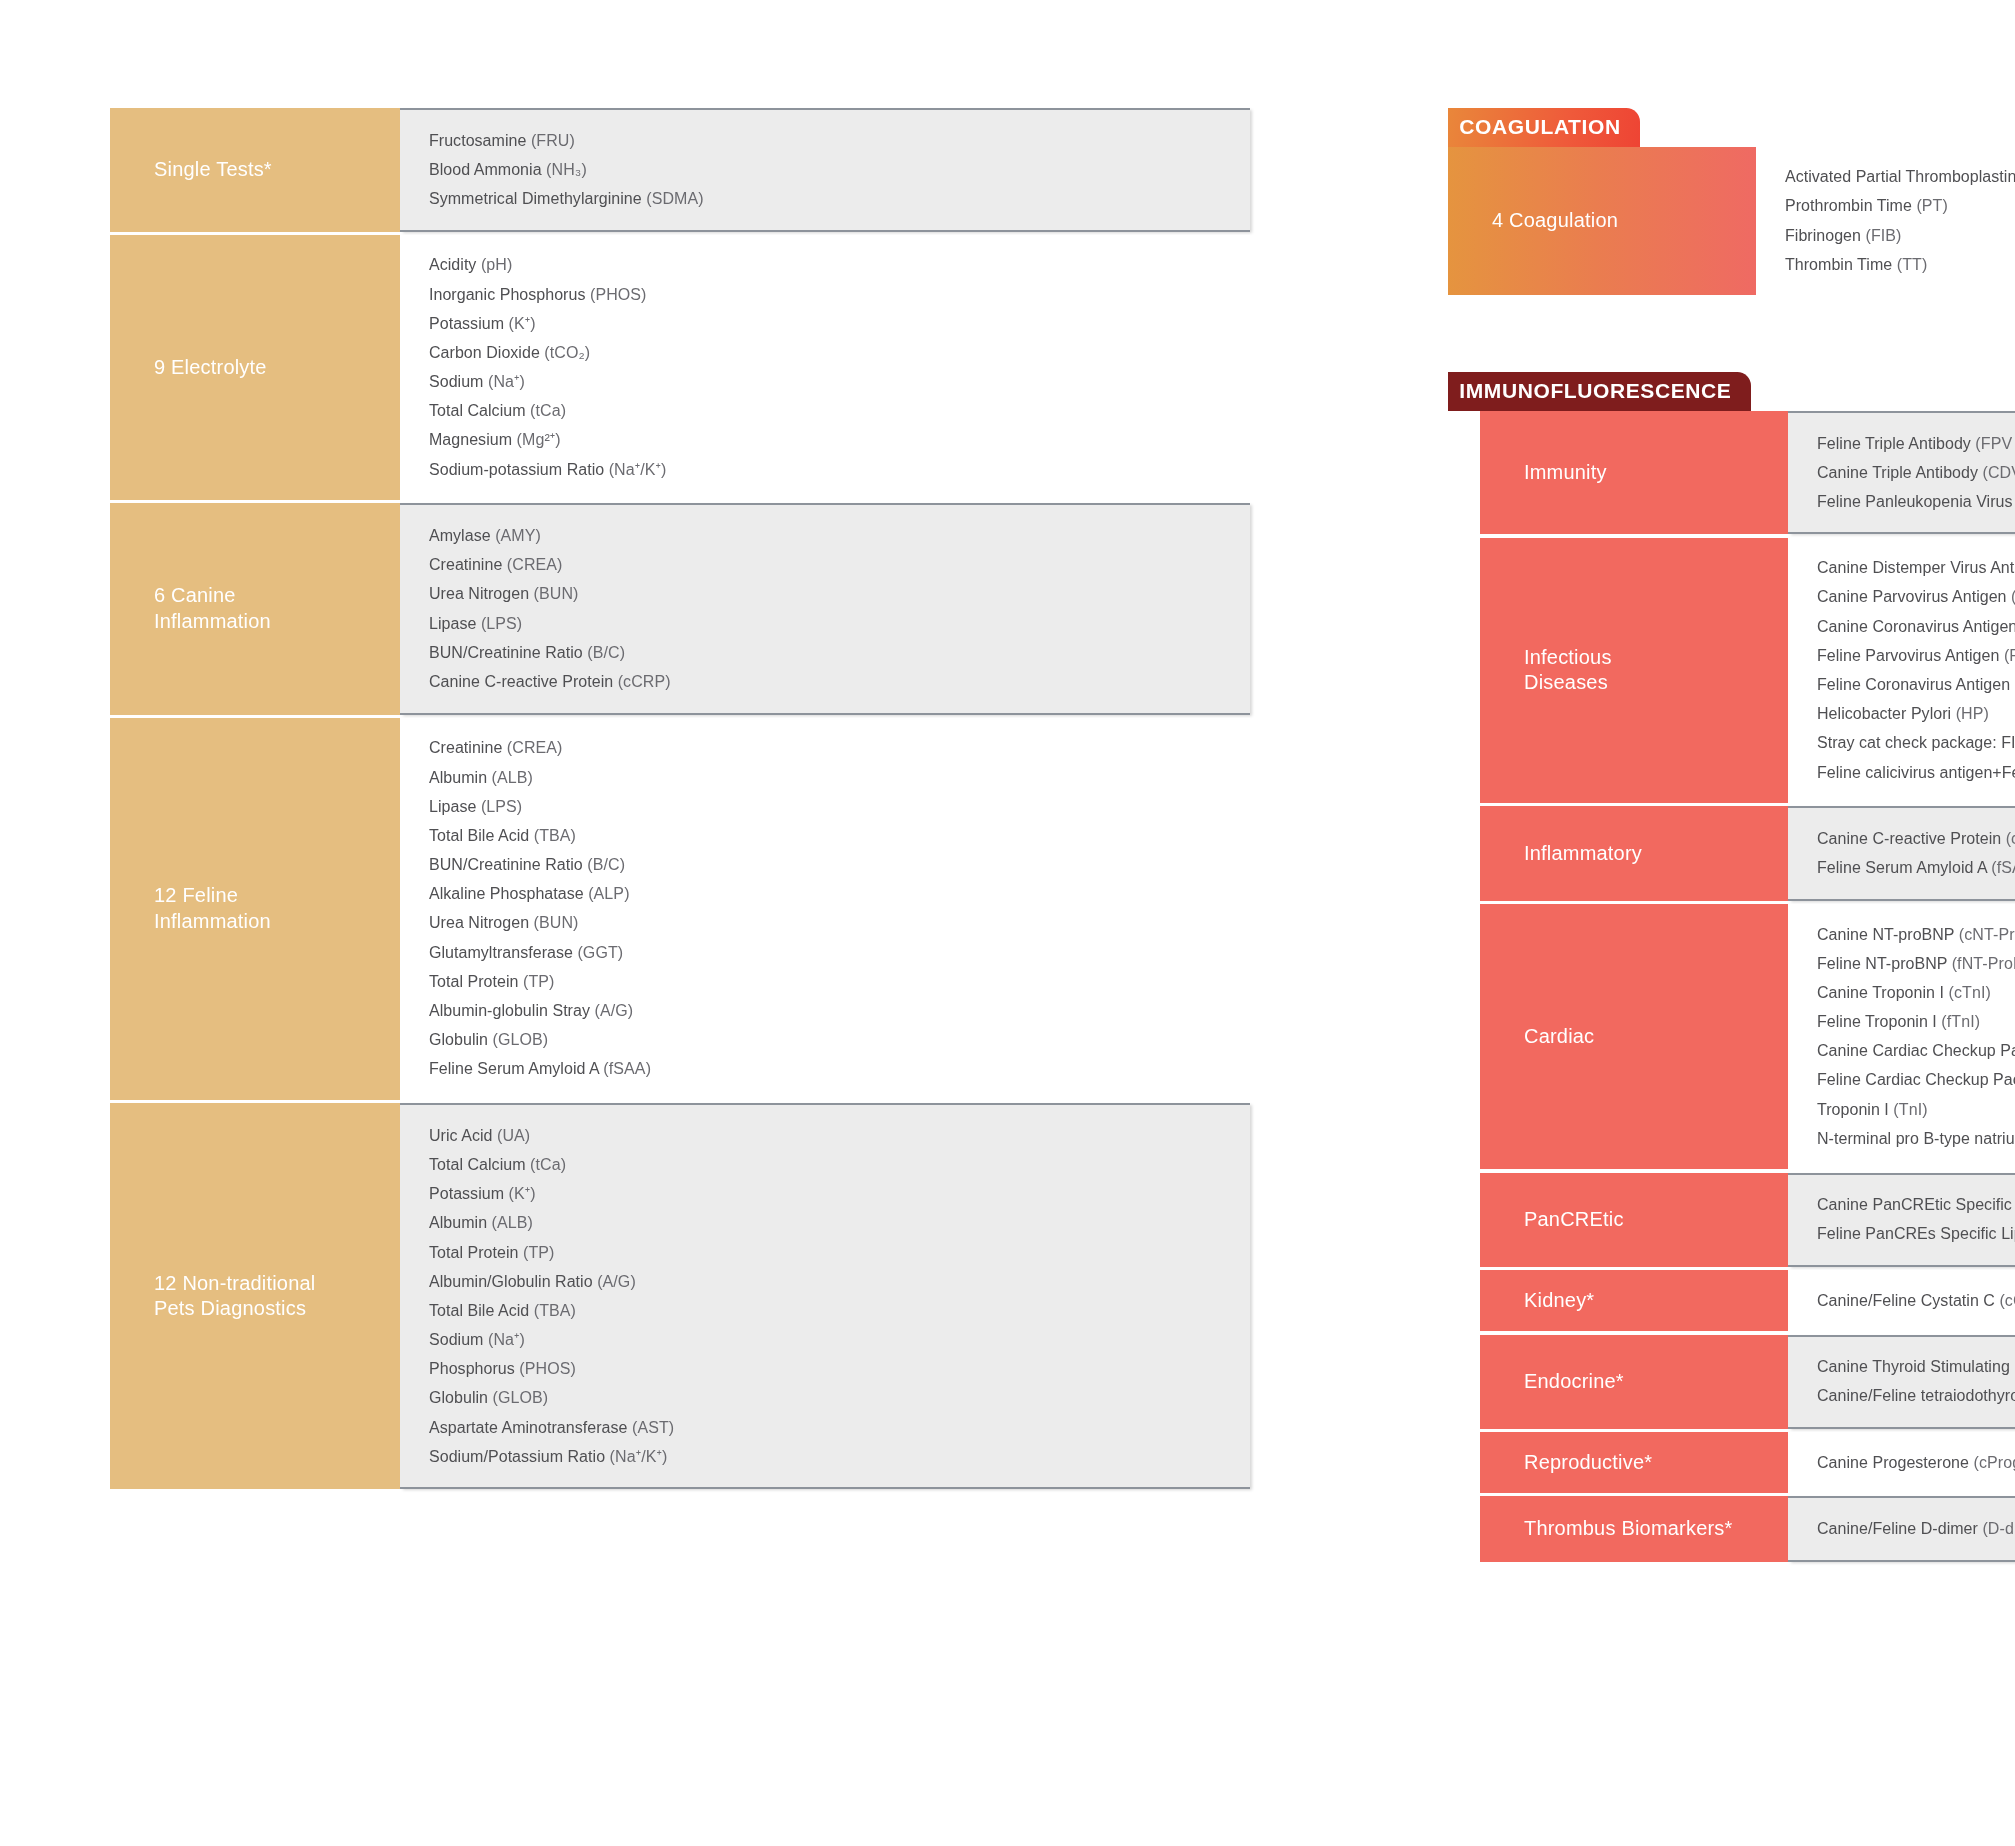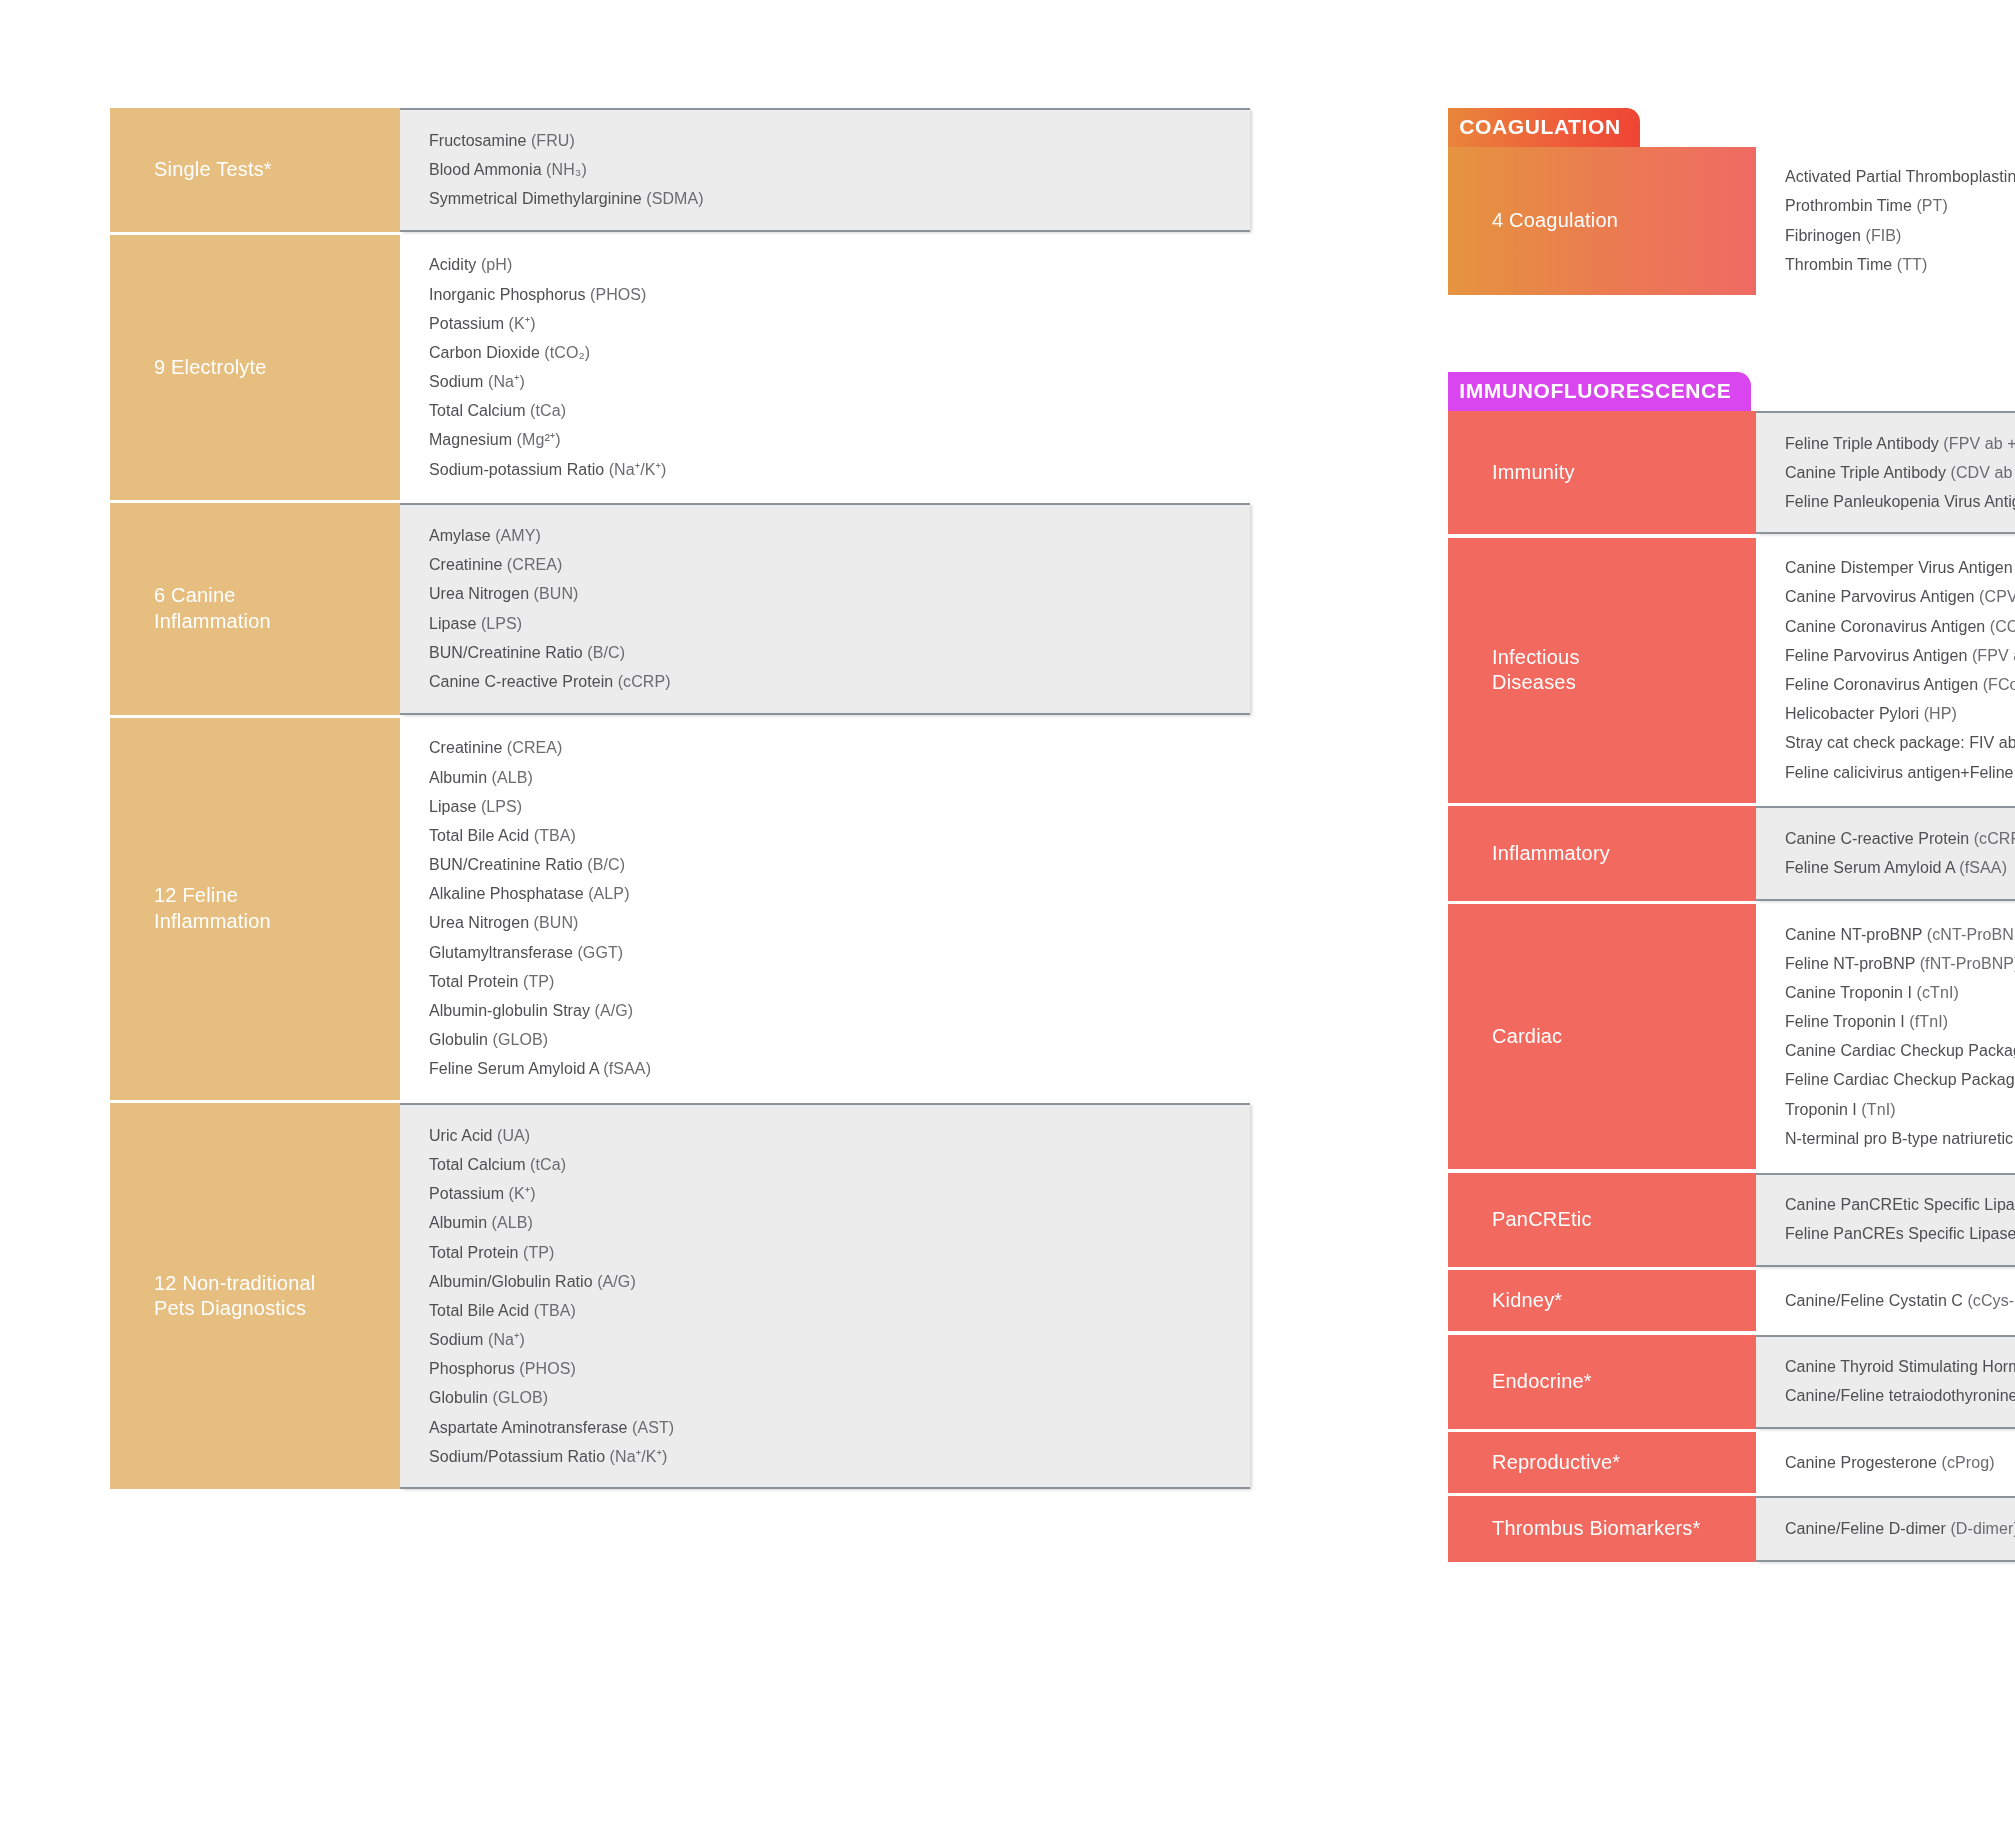--- a/index.html
+++ b/index.html
@@ -102,31 +102,31 @@
     letter-spacing: 0.6px;
     padding: 6.9px 19.3px 7.7px 11.3px;
     border-top-right-radius: 13.7px;
     position: relative;
     z-index: 2;
   }
   .tab-coag {
     background: linear-gradient(100deg, #e9873a 0%, #ef5a3a 62%, #ee4434 100%);
   }
   .tab-immuno {
-    background: #d946ef;
+    background: #7f1d1d;
   }
 
   .sect-block { position: relative; }
   .sect-coag { margin-bottom: 77px; }
 
   .col-right .plabel { width: 308px; }
   .col-right .plist  { width: 816px; }
 
   .lbl-coag   { background: linear-gradient(90deg, #e5943f 0%, #ea7d4f 48%, #ef6a63 100%); }
-  .lbl-red    { background: #f2695f; }
+  .lbl-red    { background: #f2695f; margin-left: 32px; }
 
   .footnote {
     position: absolute;
     left: 1448px;
     top: 1715px;
     width: 1139px;
     text-align: right;
     font-size: 15.3px;
     color: #55555a;
     letter-spacing: 0.1px;

